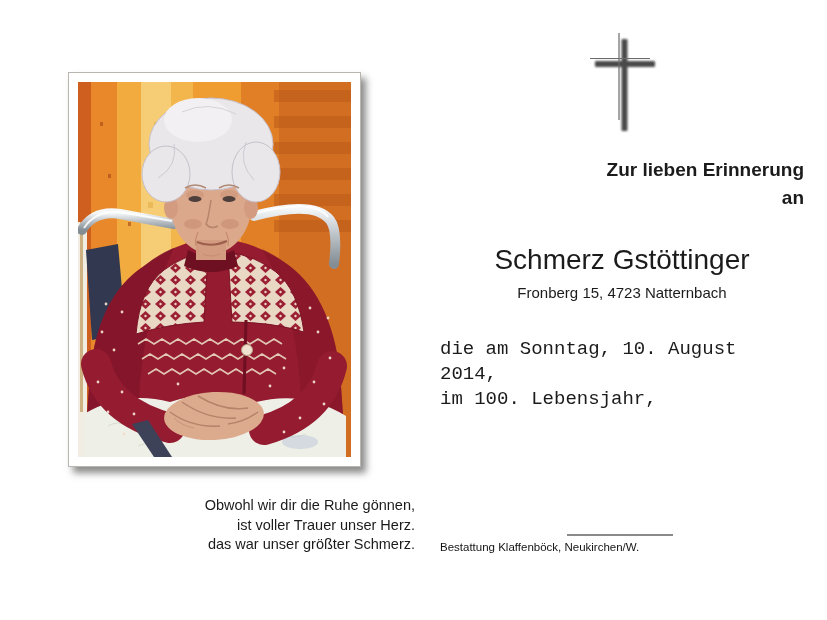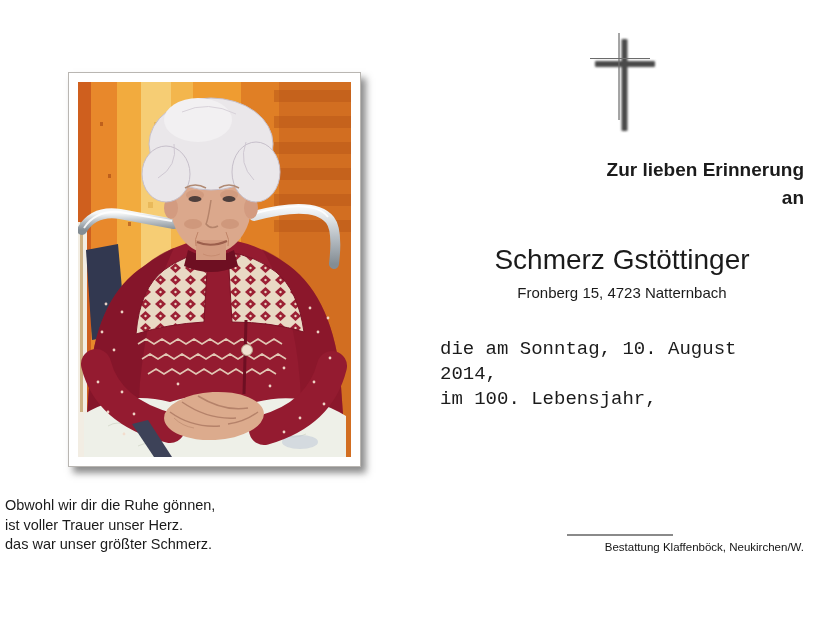--- a/index.html
+++ b/index.html
@@ -14,21 +14,21 @@
   .photo-frame {
     position: absolute; left: 68px; top: 72px;
     background: #fff;
     border: 1px solid #b9b6b2;
     padding: 9px;
     box-shadow: 5px 6px 7px rgba(45,45,45,.55);
   }
   .photo-frame svg { display: block; }
   .poem {
     position: absolute; left: 5px; top: 496px; width: 410px;
-    text-align: left;
+    text-align: right;
     font-size: 14.5px; line-height: 19.6px;
   }
   .memorial { position: absolute; left: 440px; top: 0; width: 364px; height: 620px; }
   .cross { position: absolute; left: 144px; top: 28px; }
   .intro {
     position: absolute; top: 156px; width: 100%;
     text-align: right; font-weight: bold;
     font-size: 19px; line-height: 28px;
   }
   .name {
@@ -44,21 +44,21 @@
     position: absolute; top: 337px; width: 100%;
     font-size: 19px; line-height: 25px; font-family: Liberation Mono, monospace;
   }
   .divider {
     position: absolute; top: 534px; left: 50%; margin-left: -55px;
     width: 106px; height: 0;
     border-top: 2px solid #8a8a8a;
   }
   .funeral {
     position: absolute; top: 541px; width: 100%;
-    text-align: right; font-size: 11.5px; color: #141414;
+    text-align: left; font-size: 11.5px; color: #141414;
   }
 </style>
 </head>
 <body>
 
 <div class="photo-frame">
   <svg width="273" height="375" viewBox="0 0 273 375" aria-hidden="true">
     <defs>
       <pattern id="yokePat" width="15" height="12" patternUnits="userSpaceOnUse">
         <rect width="15" height="12" fill="#e9d9c4"></rect>

